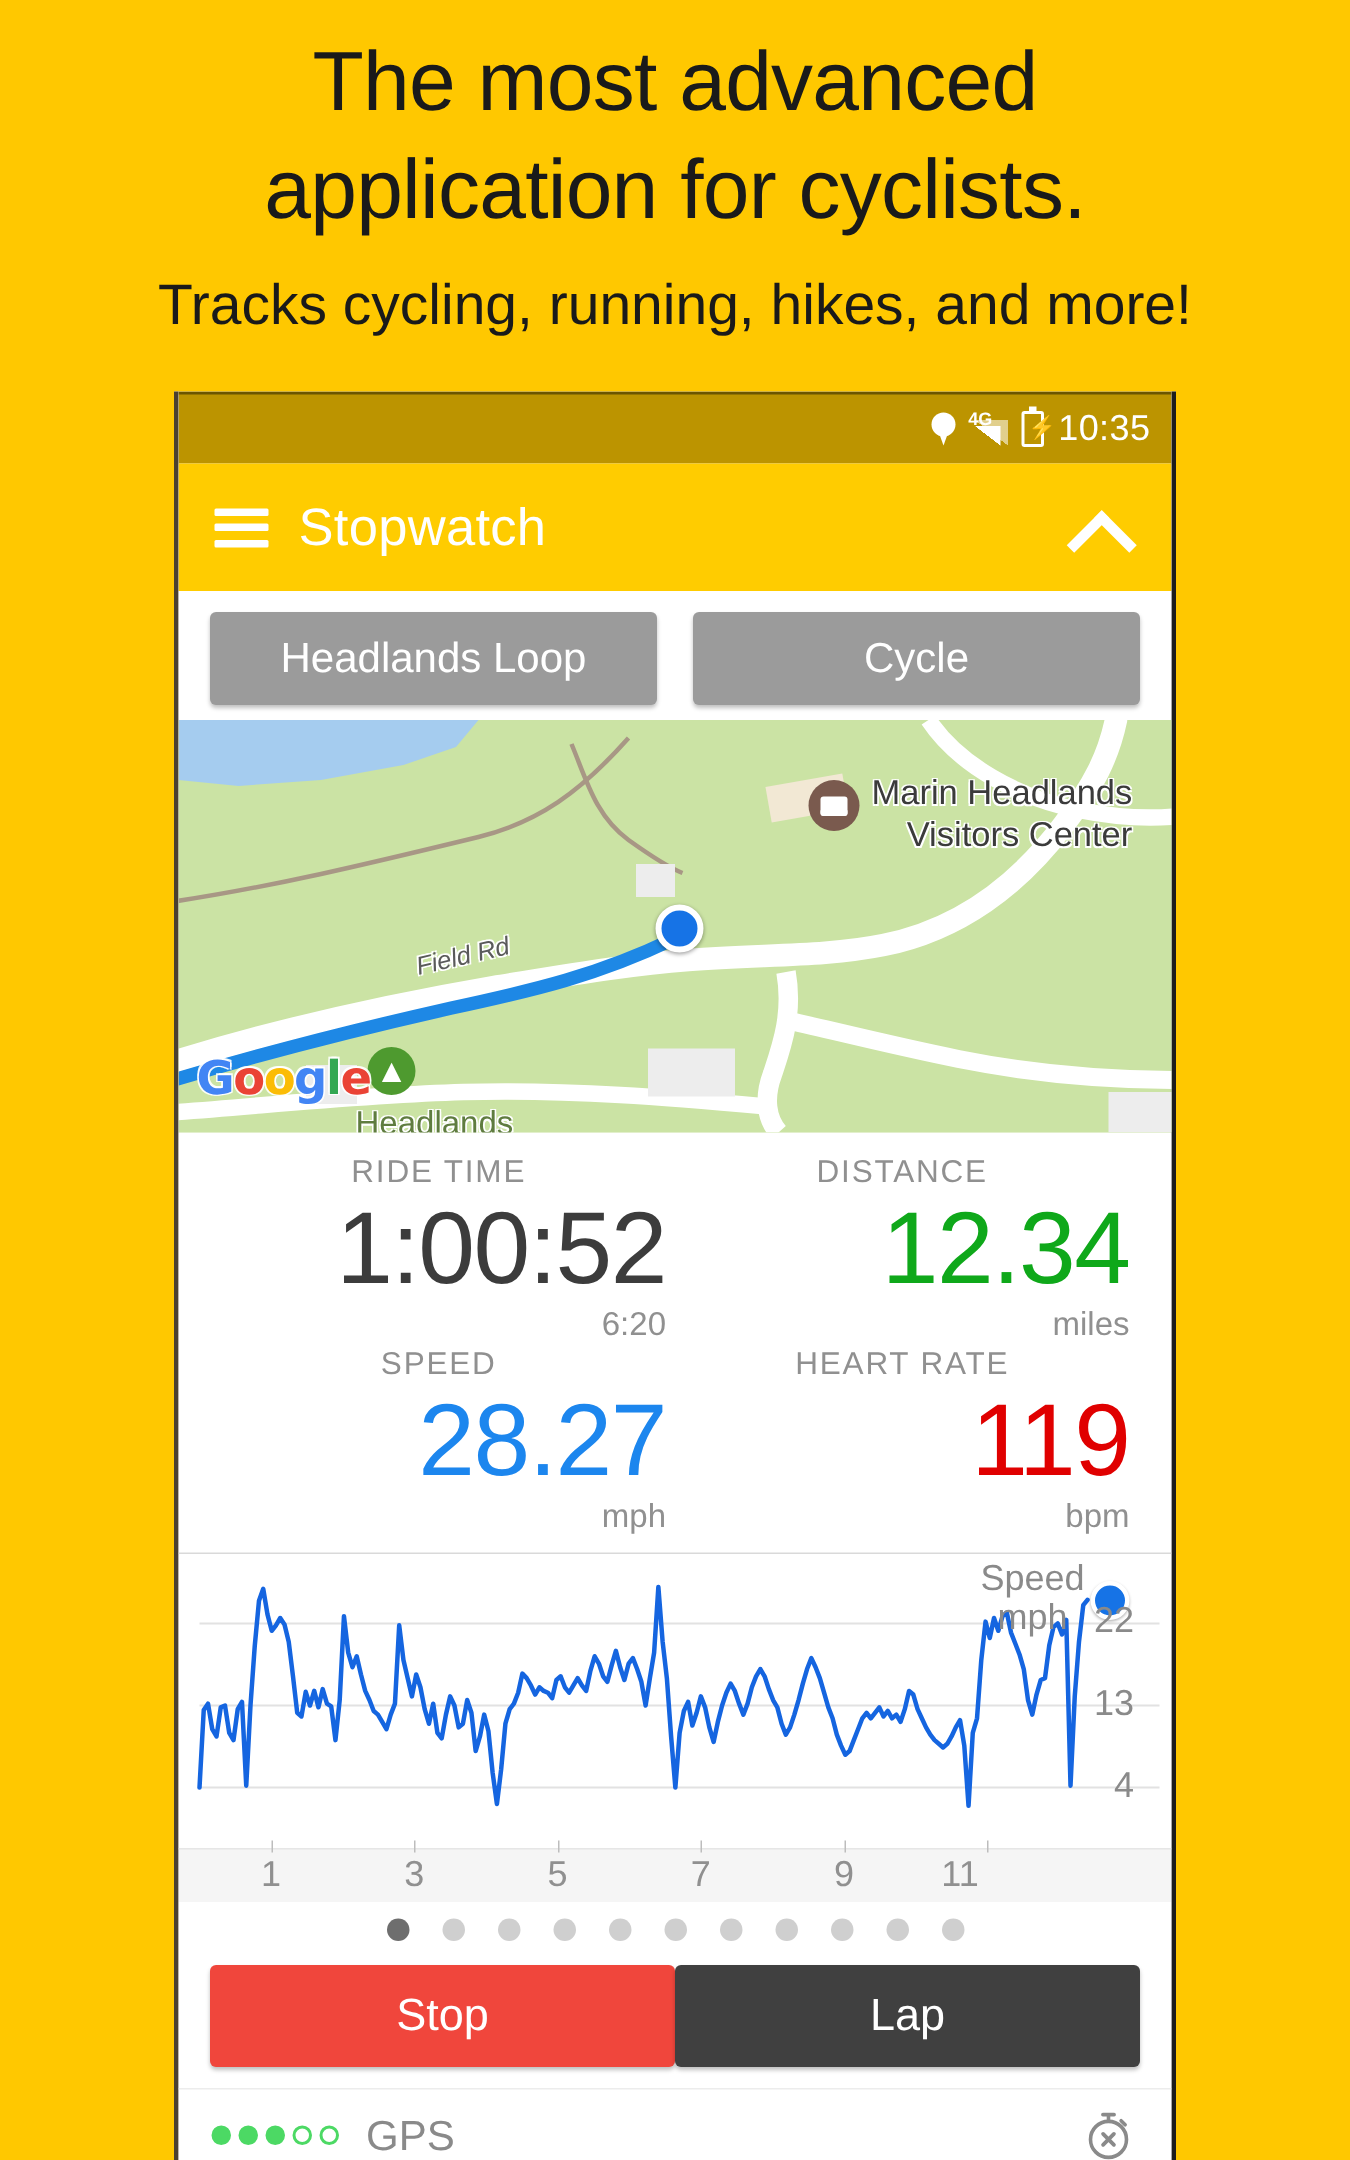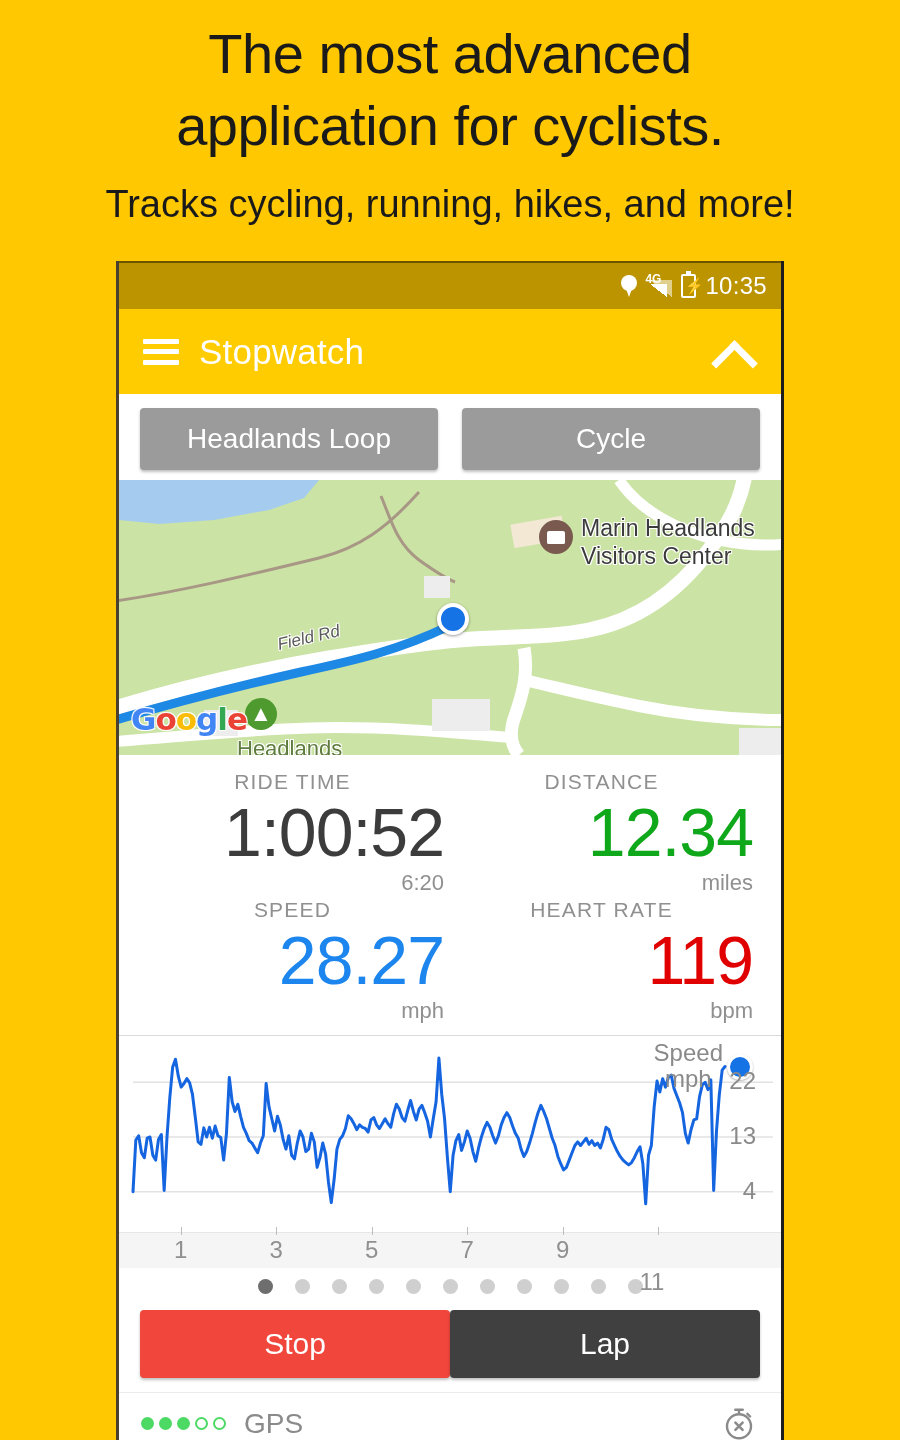--- a/index.html
+++ b/index.html
@@ -108,21 +108,21 @@
   }
   .sel-btn{
     flex:1; height:62px; background:#9B9B9B; border:none; border-radius:4px;
     color:#fff; font-size:28px; font-weight:400; cursor:pointer;
     box-shadow:0 2px 3px rgba(0,0,0,0.25);
     display:flex; align-items:center; justify-content:center;
   }
 
   
   .map{
-    position:relative; height:275px; overflow:hidden; background:#CBE3A4;
+    position:relative; height:275px; overflow:hidden; background:#CBE3A4;text-align:right;
   }
   .map svg{ position:absolute; left:0; top:0; }
   .map-label{
     position:absolute; font-size:23px; color:#3b3b3b; line-height:28px;
     text-shadow:1px 1px 0 #fff, -1px 1px 0 #fff, 1px -1px 0 #fff, -1px -1px 0 #fff;
     white-space:pre-line;
   }
   .road-label{
     position:absolute; font-size:17px; color:#5a5a5a; font-style:italic;
     text-shadow:1px 1px 0 #fff,-1px 1px 0 #fff,1px -1px 0 #fff,-1px -1px 0 #fff;
@@ -361,21 +361,21 @@
         <div style="left: 61.7419px;">1</div>
         <span class="xtick" style="left: 157.226px;"></span>
         <div style="left: 157.226px;">3</div>
         <span class="xtick" style="left: 252.71px;"></span>
         <div style="left: 252.71px;">5</div>
         <span class="xtick" style="left: 348.194px;"></span>
         <div style="left: 348.194px;">7</div>
         <span class="xtick" style="left: 443.677px;"></span>
         <div style="left: 443.677px;">9</div>
         <span class="xtick" style="left: 539.161px;"></span>
-        <div style="left: 533px; margin-top: 32px;">11</div>
+        <div style="left: 521px;">11</div>
       </div>
 
     <div class="dots" id="pager-dots">
         <span class="dot active"></span>
         <span class="dot"></span>
         <span class="dot"></span>
         <span class="dot"></span>
         <span class="dot"></span>
         <span class="dot"></span>
         <span class="dot"></span>

